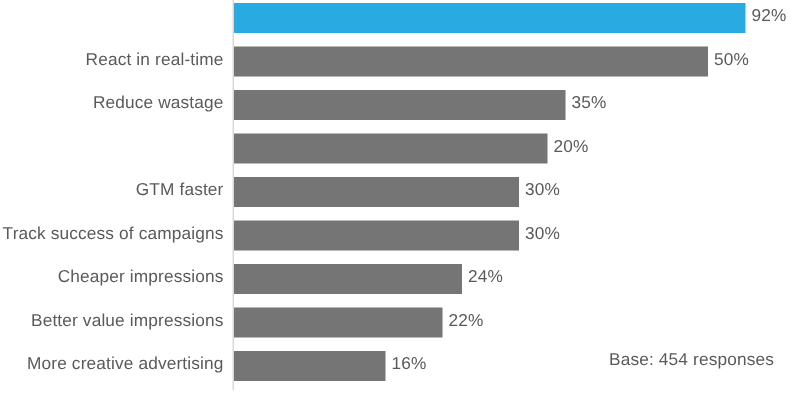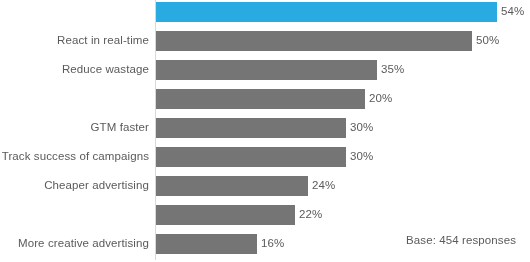--- a/index.html
+++ b/index.html
@@ -84,21 +84,21 @@
 </style>
 </head>
 <body>
 
 <div id="chart-root">
   <div class="plot-area">
     <div class="axis-line" style="height: 260px;"></div>
 
     <div class="bar-row" style="top: 1px;">
       <div class="bar highlight" style="width: 341px; background: rgb(41, 171, 226);"></div>
-      <div class="value-label" style="left: 501px;">54%</div>
+      <div class="value-label" style="left: 501px;">92%</div>
     </div>
 
     <div class="bar-row" style="top: 30px;">
       <div class="cat-label">React in real-time</div>
       <div class="bar" style="width: 316px; background: rgb(117, 117, 117);"></div>
       <div class="value-label" style="left: 476px;">50%</div>
     </div>
 
     <div class="bar-row" style="top: 59px;">
       <div class="cat-label">Reduce wastage</div>
@@ -117,26 +117,27 @@
       <div class="value-label" style="left: 350px;">30%</div>
     </div>
 
     <div class="bar-row" style="top: 146px;">
       <div class="cat-label">Track success of campaigns</div>
       <div class="bar" style="width: 190px; background: rgb(117, 117, 117);"></div>
       <div class="value-label" style="left: 350px;">30%</div>
     </div>
 
     <div class="bar-row" style="top: 175px;">
-      <div class="cat-label">Cheaper advertising</div>
+      <div class="cat-label">Cheaper impressions</div>
       <div class="bar" style="width: 152px; background: rgb(117, 117, 117);"></div>
       <div class="value-label" style="left: 312px;">24%</div>
     </div>
 
     <div class="bar-row" style="top: 204px;">
+      <div class="cat-label">Better value impressions</div>
       <div class="bar" style="width: 139px; background: rgb(117, 117, 117);"></div>
       <div class="value-label" style="left: 299px;">22%</div>
     </div>
 
     <div class="bar-row" style="top: 233px;">
       <div class="cat-label">More creative advertising</div>
       <div class="bar" style="width: 101px; background: rgb(117, 117, 117);"></div>
       <div class="value-label" style="left: 261px;">16%</div>
     </div>
 

